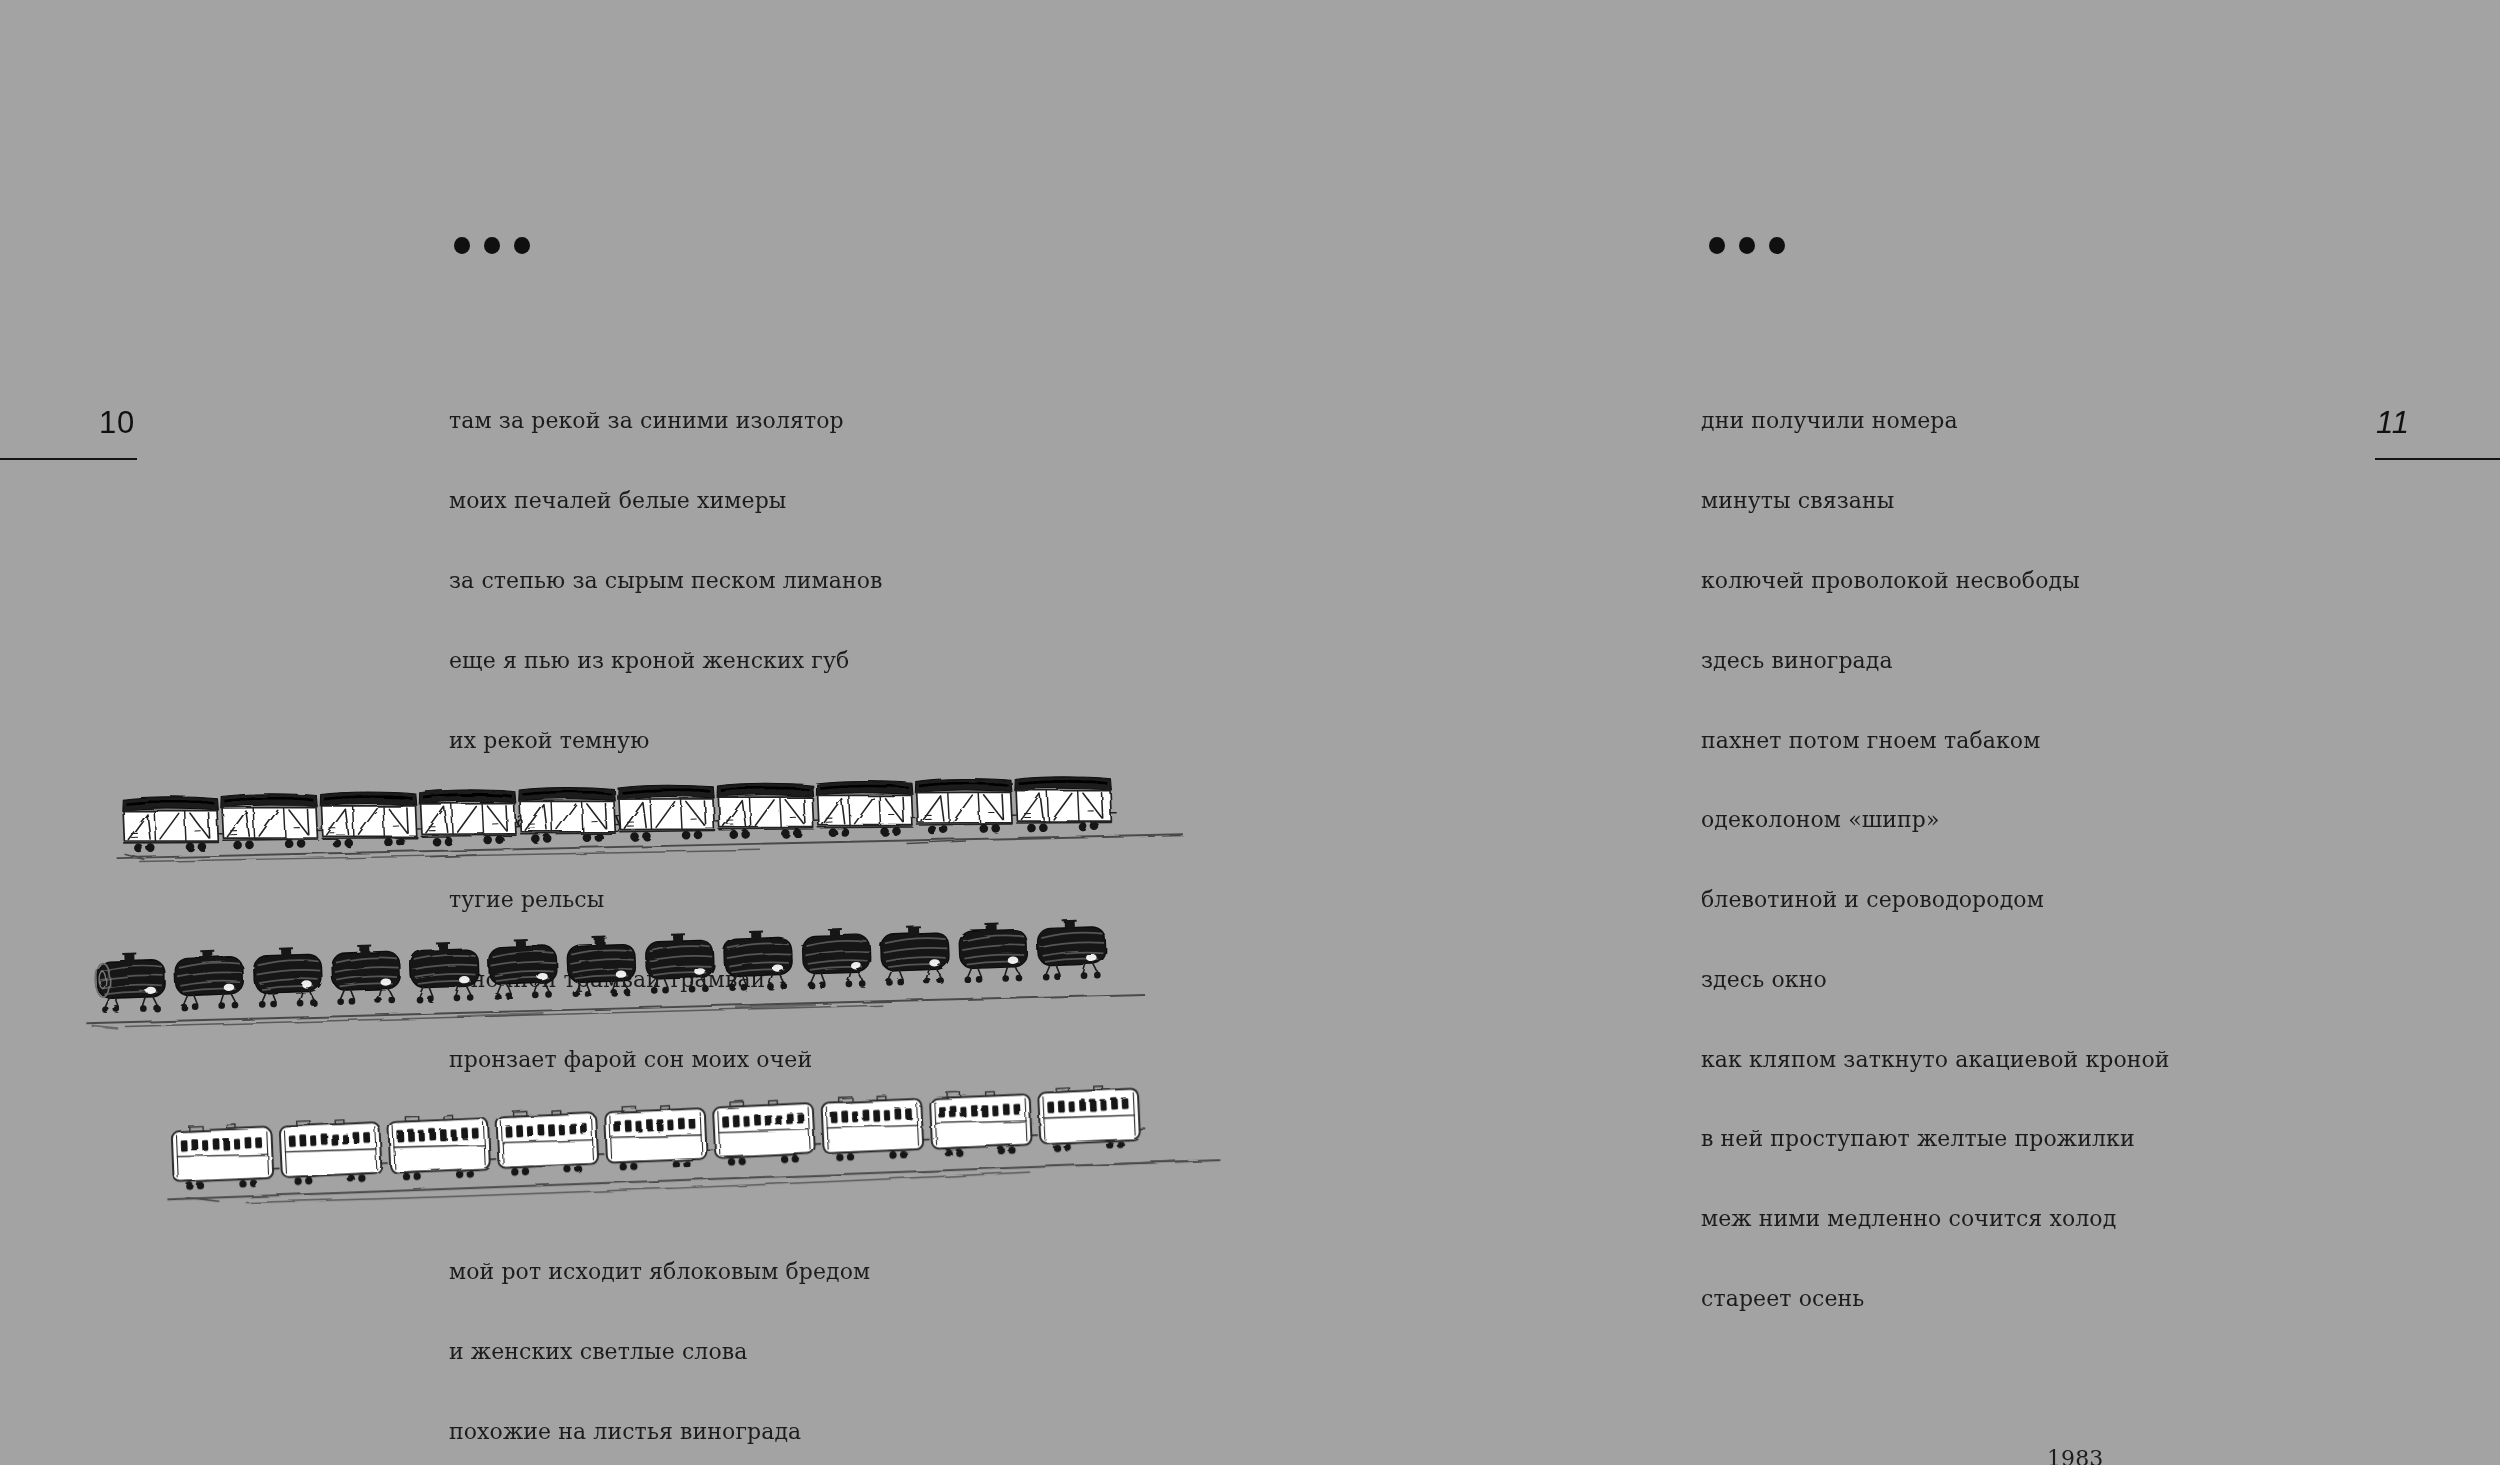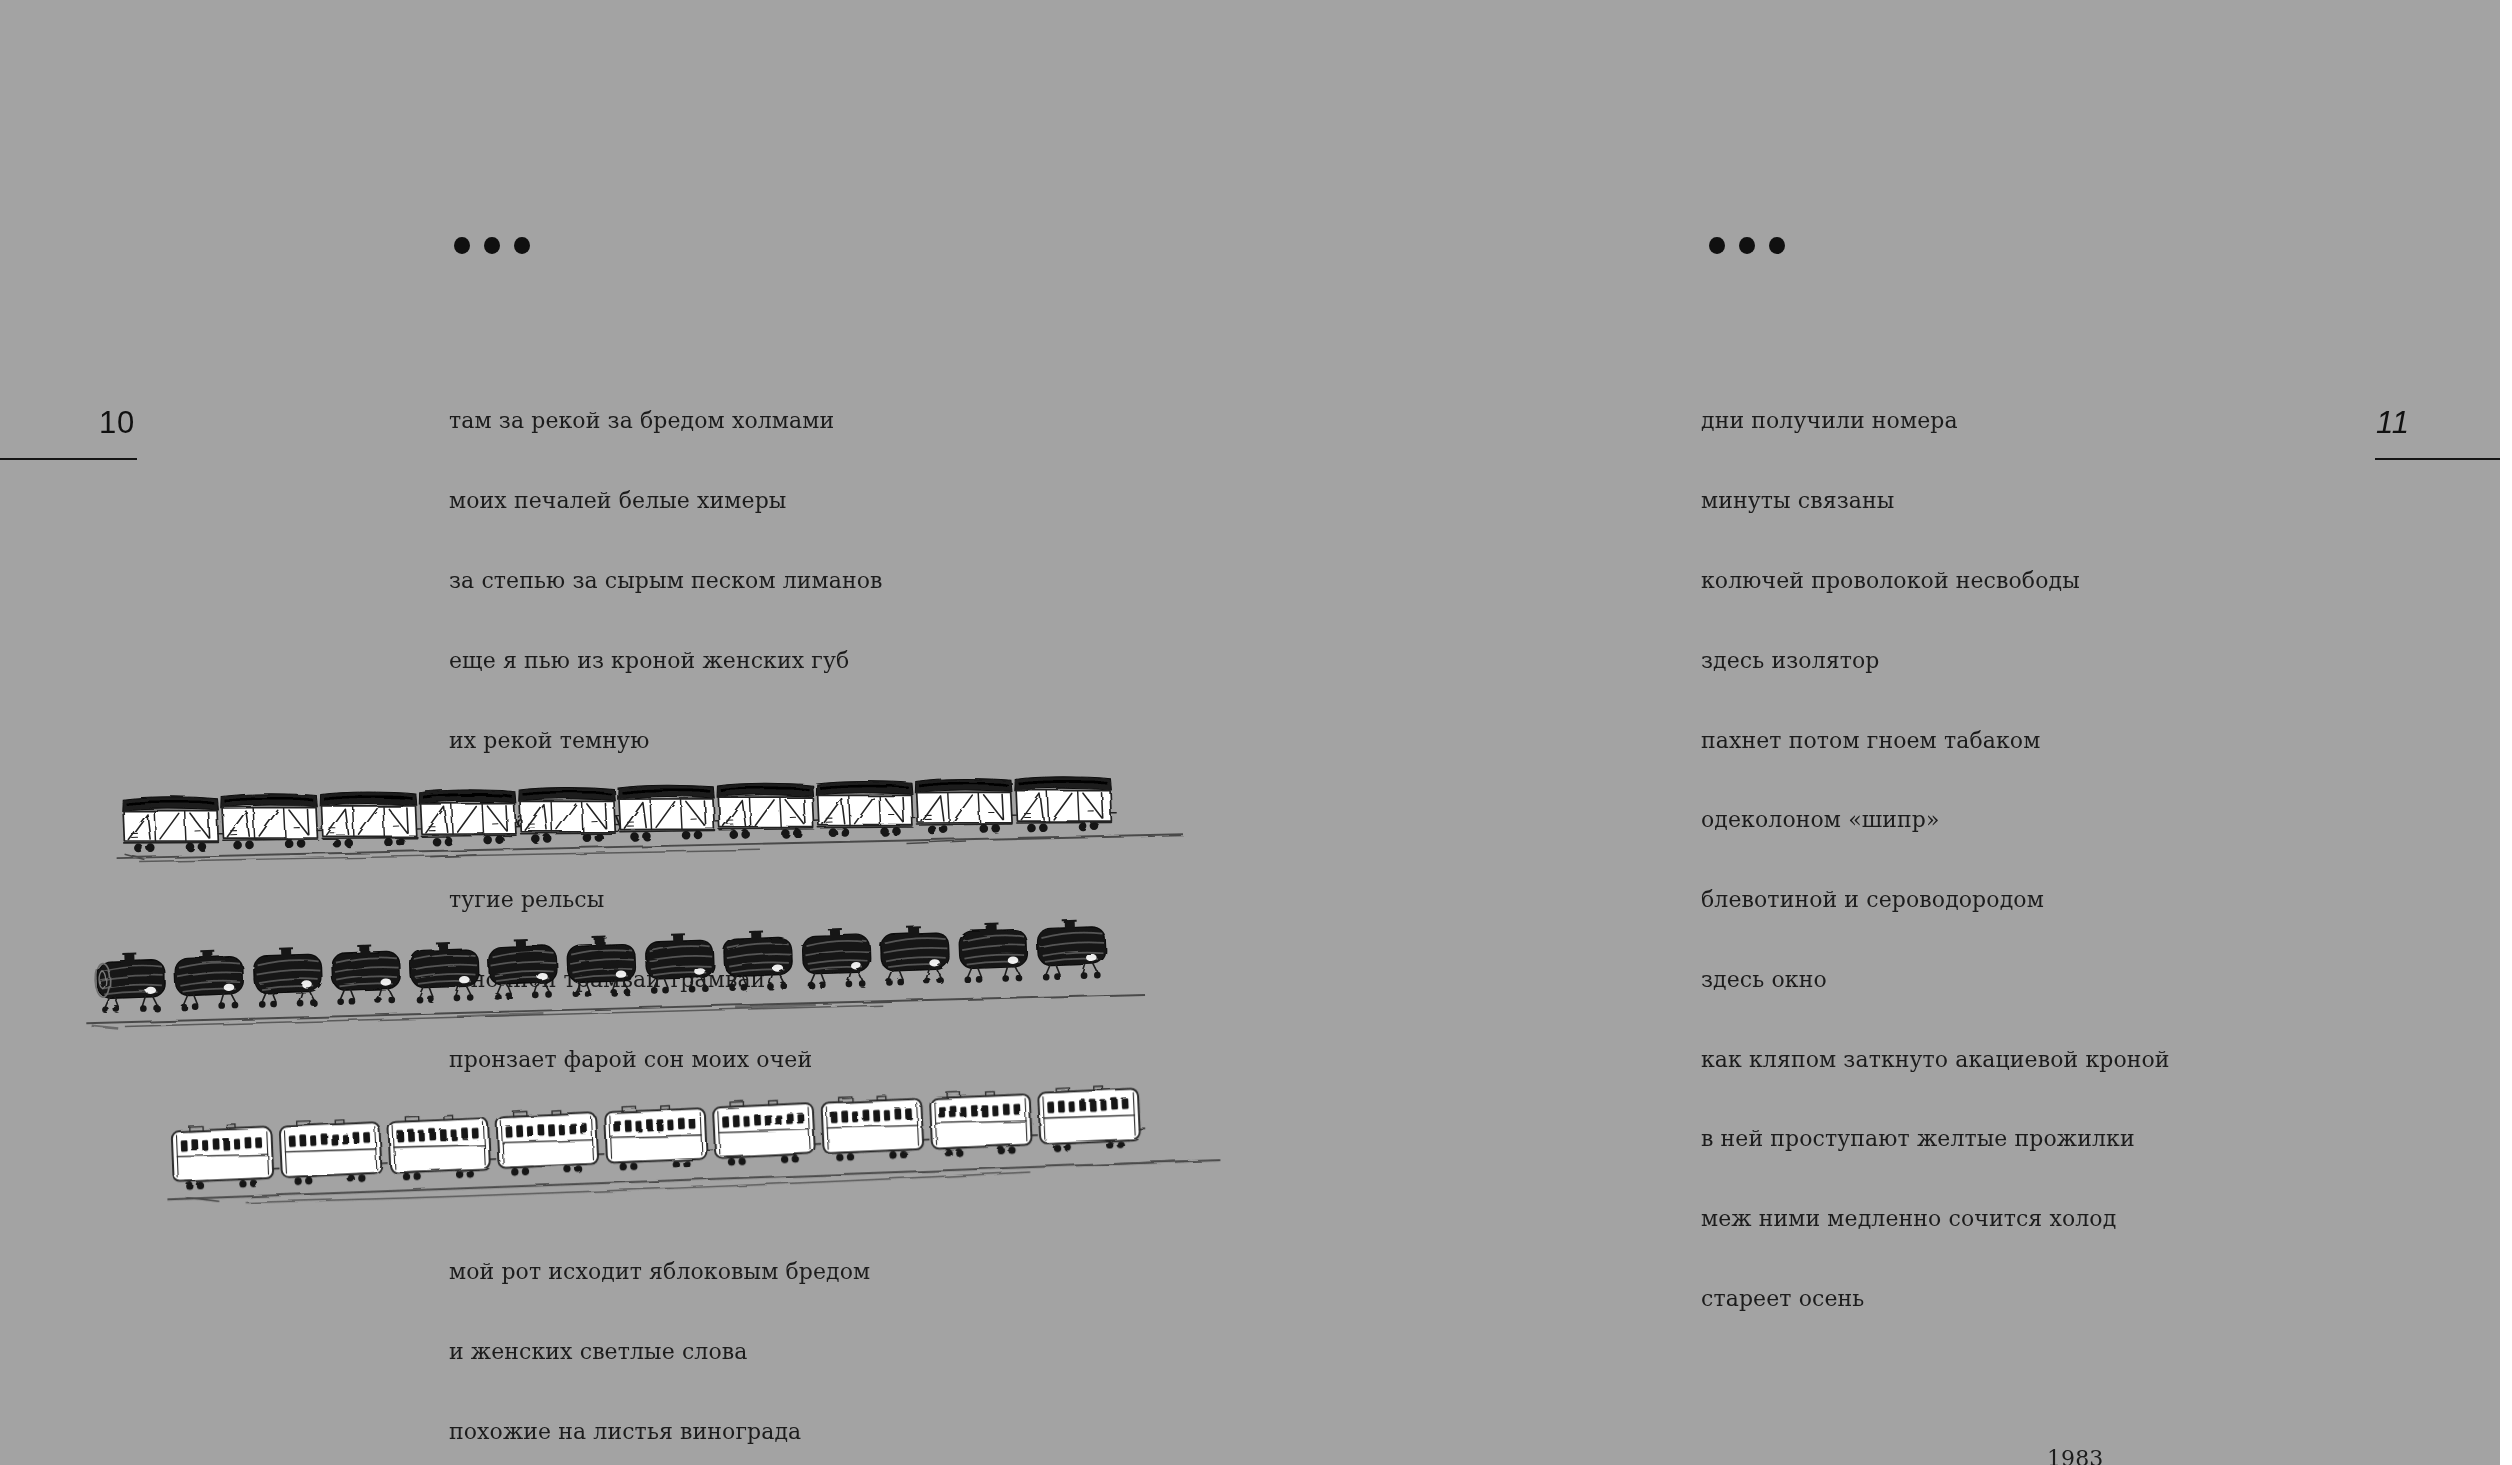--- a/index.html
+++ b/index.html
@@ -87,21 +87,21 @@
     <div class="rule rule-left"></div>
 
     <div class="marker" style="left:454px;top:237px;">
       <span class="dot"></span>
       <span class="dot"></span>
       <span class="dot"></span>
     </div>
 
     <div class="poem" style="left:449px;top:302px;">
       <div>
-        <div class="poem-line">там за рекой за бредом холмами</div>
+        <div class="poem-line">там за рекой за синими изолятор</div>
         <div class="poem-line">моих печалей белые химеры</div>
         <div class="poem-line">за степью за сырым песком лиманов</div>
         <div class="poem-line">еще я пью из кроной женских губ</div>
         <div class="poem-line">их рекой темную</div>
         <div class="poem-line">сплетаются в узлы</div>
         <div class="poem-line">тугие рельсы</div>
         <div class="poem-line">и ночной трамвай трамвай</div>
         <div class="poem-line">пронзает фарой сон моих очей</div>
       </div>
       <div class="stanza-b">
@@ -189,21 +189,21 @@
       <span class="dot"></span>
       <span class="dot"></span>
       <span class="dot"></span>
     </div>
 
     <div class="poem" style="left:1701px;top:302px;">
       <div>
         <div class="poem-line">дни получили номера</div>
         <div class="poem-line">минуты связаны</div>
         <div class="poem-line">колючей проволокой несвободы</div>
-        <div class="poem-line">здесь изолятор</div>
+        <div class="poem-line">здесь винограда</div>
         <div class="poem-line">пахнет потом гноем табаком</div>
         <div class="poem-line">одеколоном «шипр»</div>
         <div class="poem-line">блевотиной и сероводородом</div>
         <div class="poem-line">здесь окно</div>
         <div class="poem-line">как кляпом заткнуто акациевой кроной</div>
         <div class="poem-line">в ней проступают желтые прожилки</div>
         <div class="poem-line">меж ними медленно сочится холод</div>
         <div class="poem-line">стареет осень</div>
       </div>
       <div class="poem-line date-line">1983</div>

